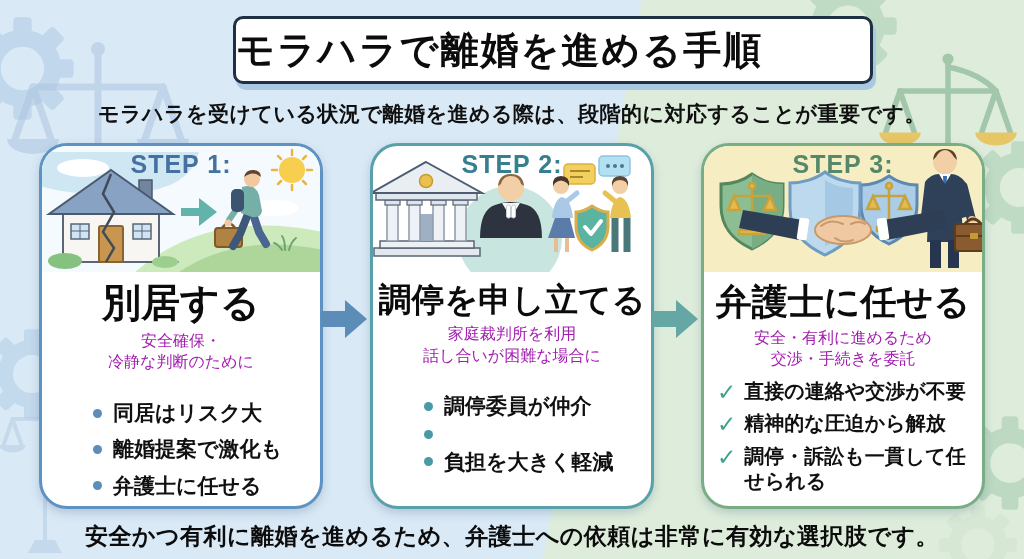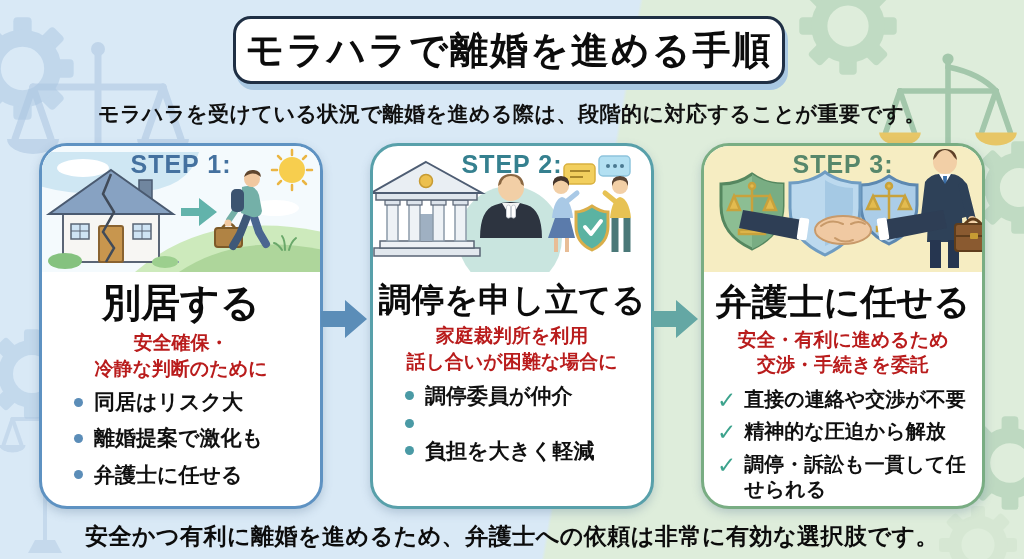--- a/index.html
+++ b/index.html
@@ -6,24 +6,24 @@
   html,body { width:1024px; height:559px; }
   body { font-family:"Liberation Sans","DejaVu Sans",sans-serif; }
   #stage {
     position:relative; width:1024px; height:559px; overflow:hidden;
     background:linear-gradient(100deg,#d9e9f6 57%, #deeddb 57.3%);
   }
   .deco { position:absolute; pointer-events:none; }
 
   
   .title-box {
-    position:absolute; left:233px; top:16px; width:552px; height:68px;
-    background:#ffffff; border:3px solid #1f2f44; border-radius:18px;
+    position:absolute; left:233px; top:16px; width:640px; height:68px;
+    background:#ffffff; border:3px solid #1f2f44; border-radius:10px;
     box-shadow:3px 6px 0 #a9c8e2;
-    display:flex; align-items:center; justify-content:center; z-index:5;
+    display:flex; align-items:center; justify-content:flex-start; z-index:5;
   }
   .title-box h1 { font-size:38px; font-weight:bold; color:#0c0c0c; letter-spacing:2px; white-space:nowrap; }
   .subtitle {
     position:absolute; top:100px; left:0; width:100%; text-align:center;
     font-size:21px; font-weight:bold; color:#101010; z-index:5; letter-spacing:.5px;
   }
 
   
   .card {
     position:absolute; top:143px; width:284px; height:366px;
@@ -45,23 +45,23 @@
   }
   .card.s1 .step-label { color:#44719f; }
   .card.s2 .step-label { color:#35808f; }
   .card.s3 .step-label { color:#57876b; }
 
   .card-title { text-align:center; font-weight:bold; color:#0b0b0b; margin-top:10px; line-height:1.1; white-space:nowrap; }
   .card.s1 .card-title { font-size:39px; }
   .card.s2 .card-title { font-size:33px; }
   .card.s3 .card-title { font-size:36px; }
 
-  .card-sub { text-align:center; font-size:19px; font-weight:bold; color:#b91c1c; line-height:1.35; margin-top:5px; white-space:nowrap; }
-
-  .bullets { margin-top:8px; padding-left:32px; display:flex; flex-direction:column; gap:10px; list-style:none; }
+  .card-sub { text-align:center; font-size:16px; font-weight:normal; color:#a21caf; line-height:1.35; margin-top:5px; white-space:nowrap; }
+
+  .bullets { margin-top:27px; padding-left:51px; display:flex; flex-direction:column; gap:10px; list-style:none; }
   .bullet { display:flex; align-items:center; font-size:21px; font-weight:bold; color:#101010; line-height:1.25; white-space:nowrap; }
   .bullet .dot { width:9px; height:9px; border-radius:50%; margin-right:11px; flex:none; }
   .card.s1 .dot { background:#5b8db8; }
   .card.s2 .dot { background:#4a9aa5; }
 
   .card.s3 .bullets { padding-left:13px; margin-top:9px; gap:6px; }
   .card.s3 .bullet { font-size:20px; align-items:flex-start; white-space:normal; }
   .check { color:#3da38d; font-size:23px; font-weight:bold; margin-right:8px; flex:none; line-height:1.15; }
 
   

